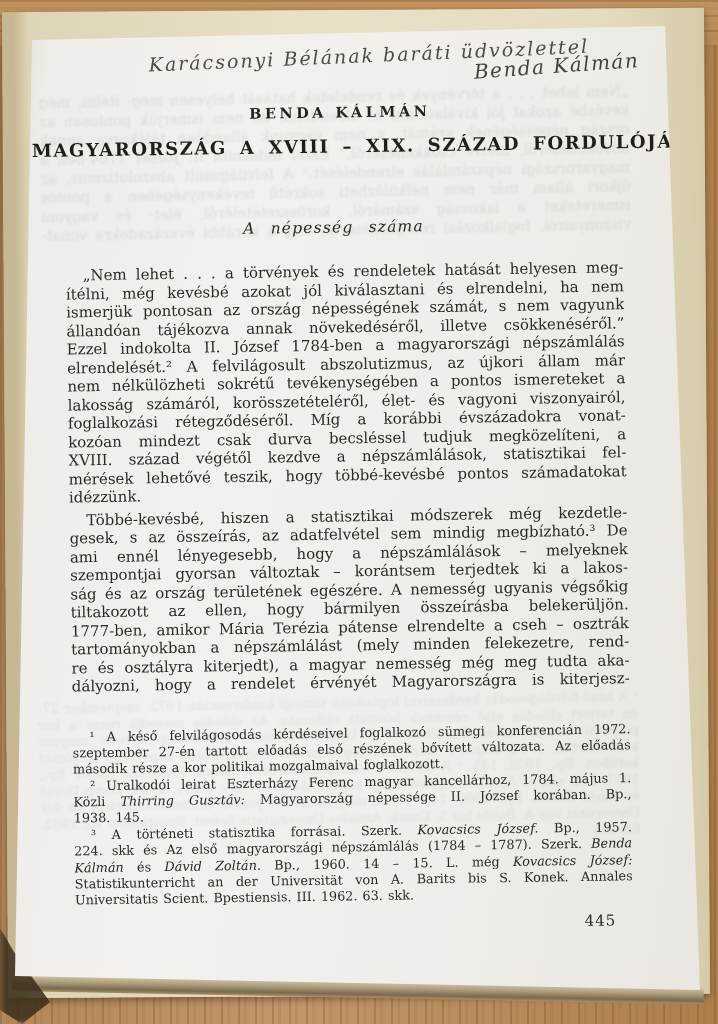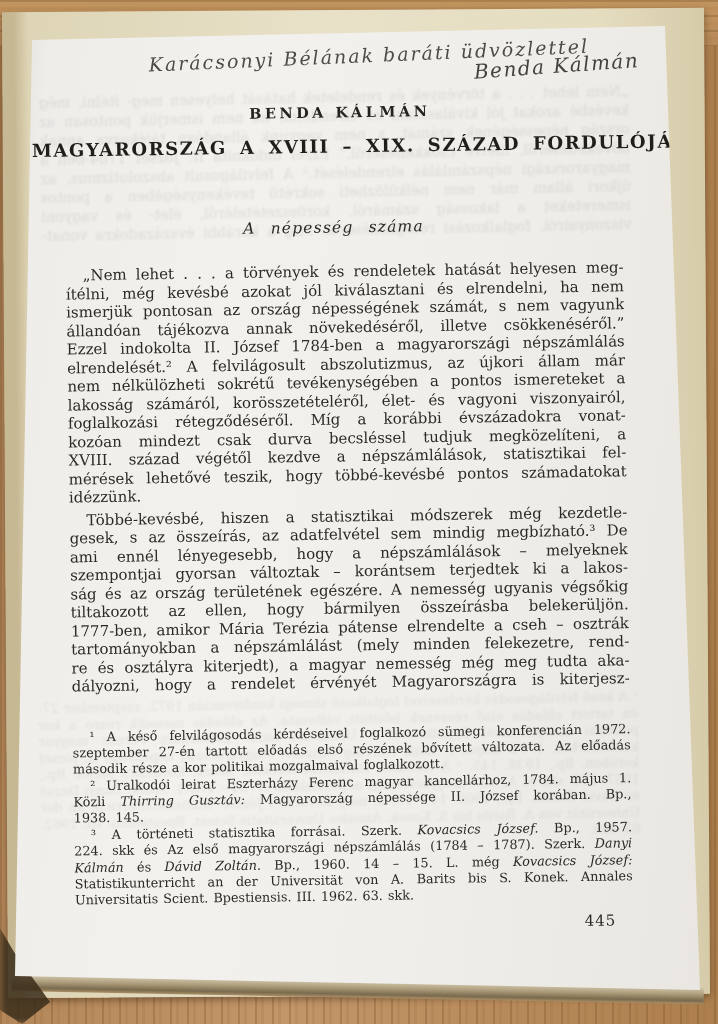--- a/index.html
+++ b/index.html
@@ -157,21 +157,21 @@
             <div class="tline">szeptember 27-én tartott előadás első részének bővített változata. Az előadás</div>
             <div class="tline lastline">második része a kor politikai mozgalmaival foglalkozott.</div>
           </div>
           <div class="footnote">
             <div class="tline firstline">² Uralkodói leirat Eszterházy Ferenc magyar kancellárhoz, 1784. május 1.</div>
             <div class="tline">Közli <i>Thirring Gusztáv:</i> Magyarország népessége II. József korában. Bp.,</div>
             <div class="tline lastline">1938. 145.</div>
           </div>
           <div class="footnote">
             <div class="tline firstline">³ A történeti statisztika forrásai. Szerk. <i>Kovacsics József.</i> Bp., 1957.</div>
-            <div class="tline">224. skk és Az első magyarországi népszámlálás (1784 – 1787). Szerk. <i>Danyi</i></div>
+            <div class="tline">224. skk és Az első magyarországi népszámlálás (1784 – 1787). Szerk. <i>Benda</i></div>
             <div class="tline"><i>Kálmán</i> és <i>Dávid Zoltán.</i> Bp., 1960. 14 – 15. L. még <i>Kovacsics József:</i></div>
             <div class="tline">Statistikunterricht an der Universität von A. Barits bis S. Konek. Annales</div>
             <div class="tline lastline">Universitatis Scient. Bpestiensis. III. 1962. 63. skk.</div>
           </div>
         </div>
 
       <div class="pagenum">445</div>
     </div>
   </div>
 </div>

